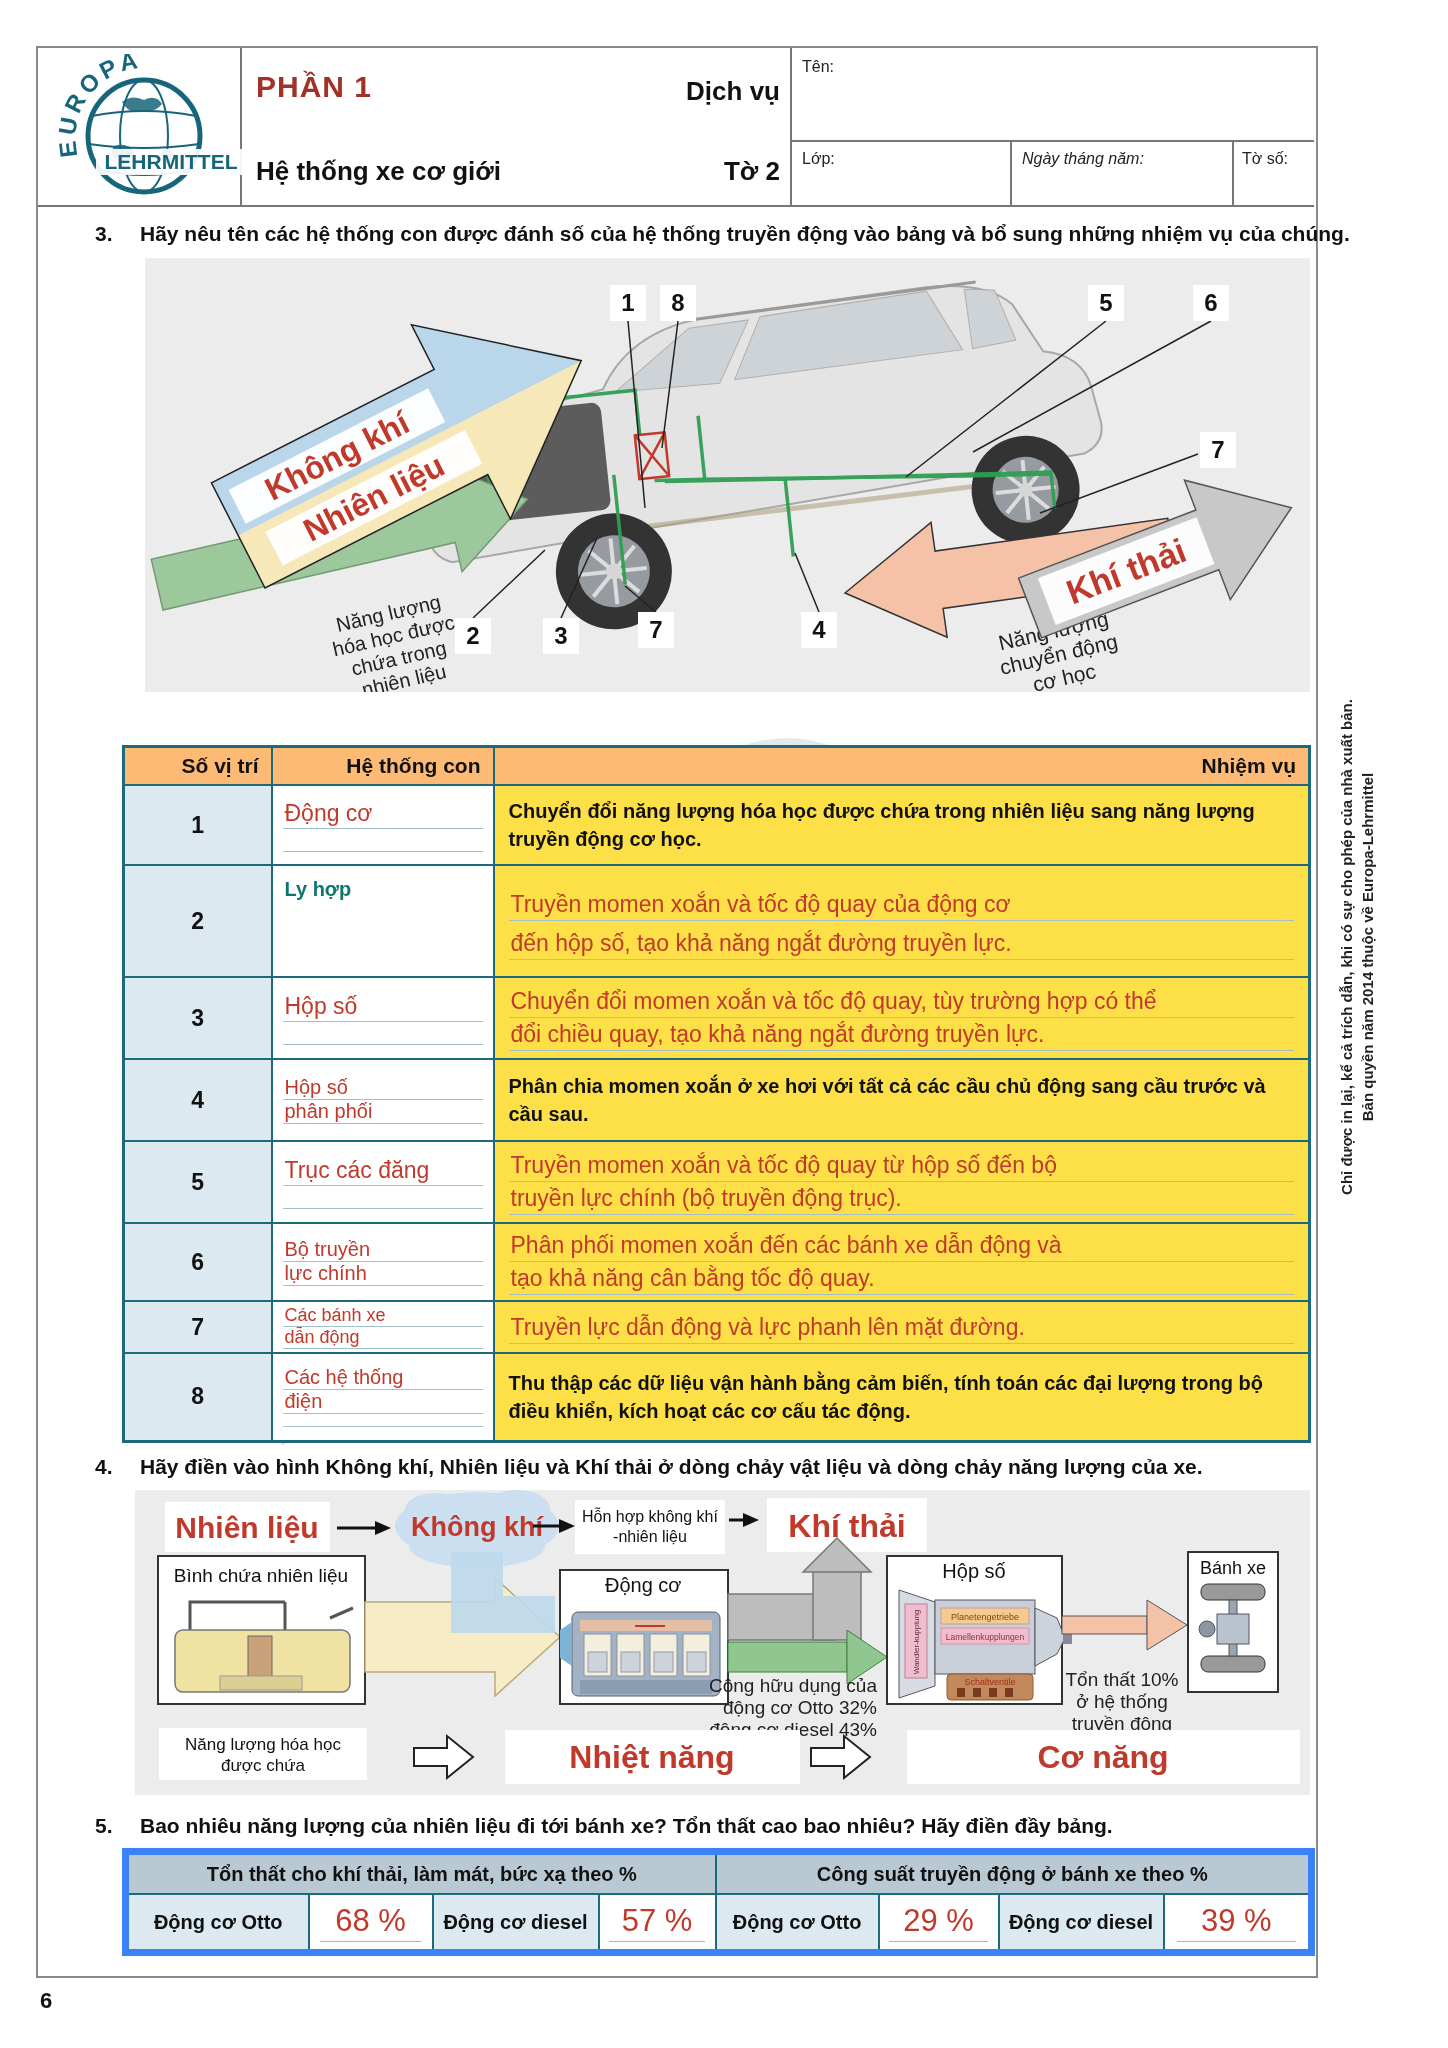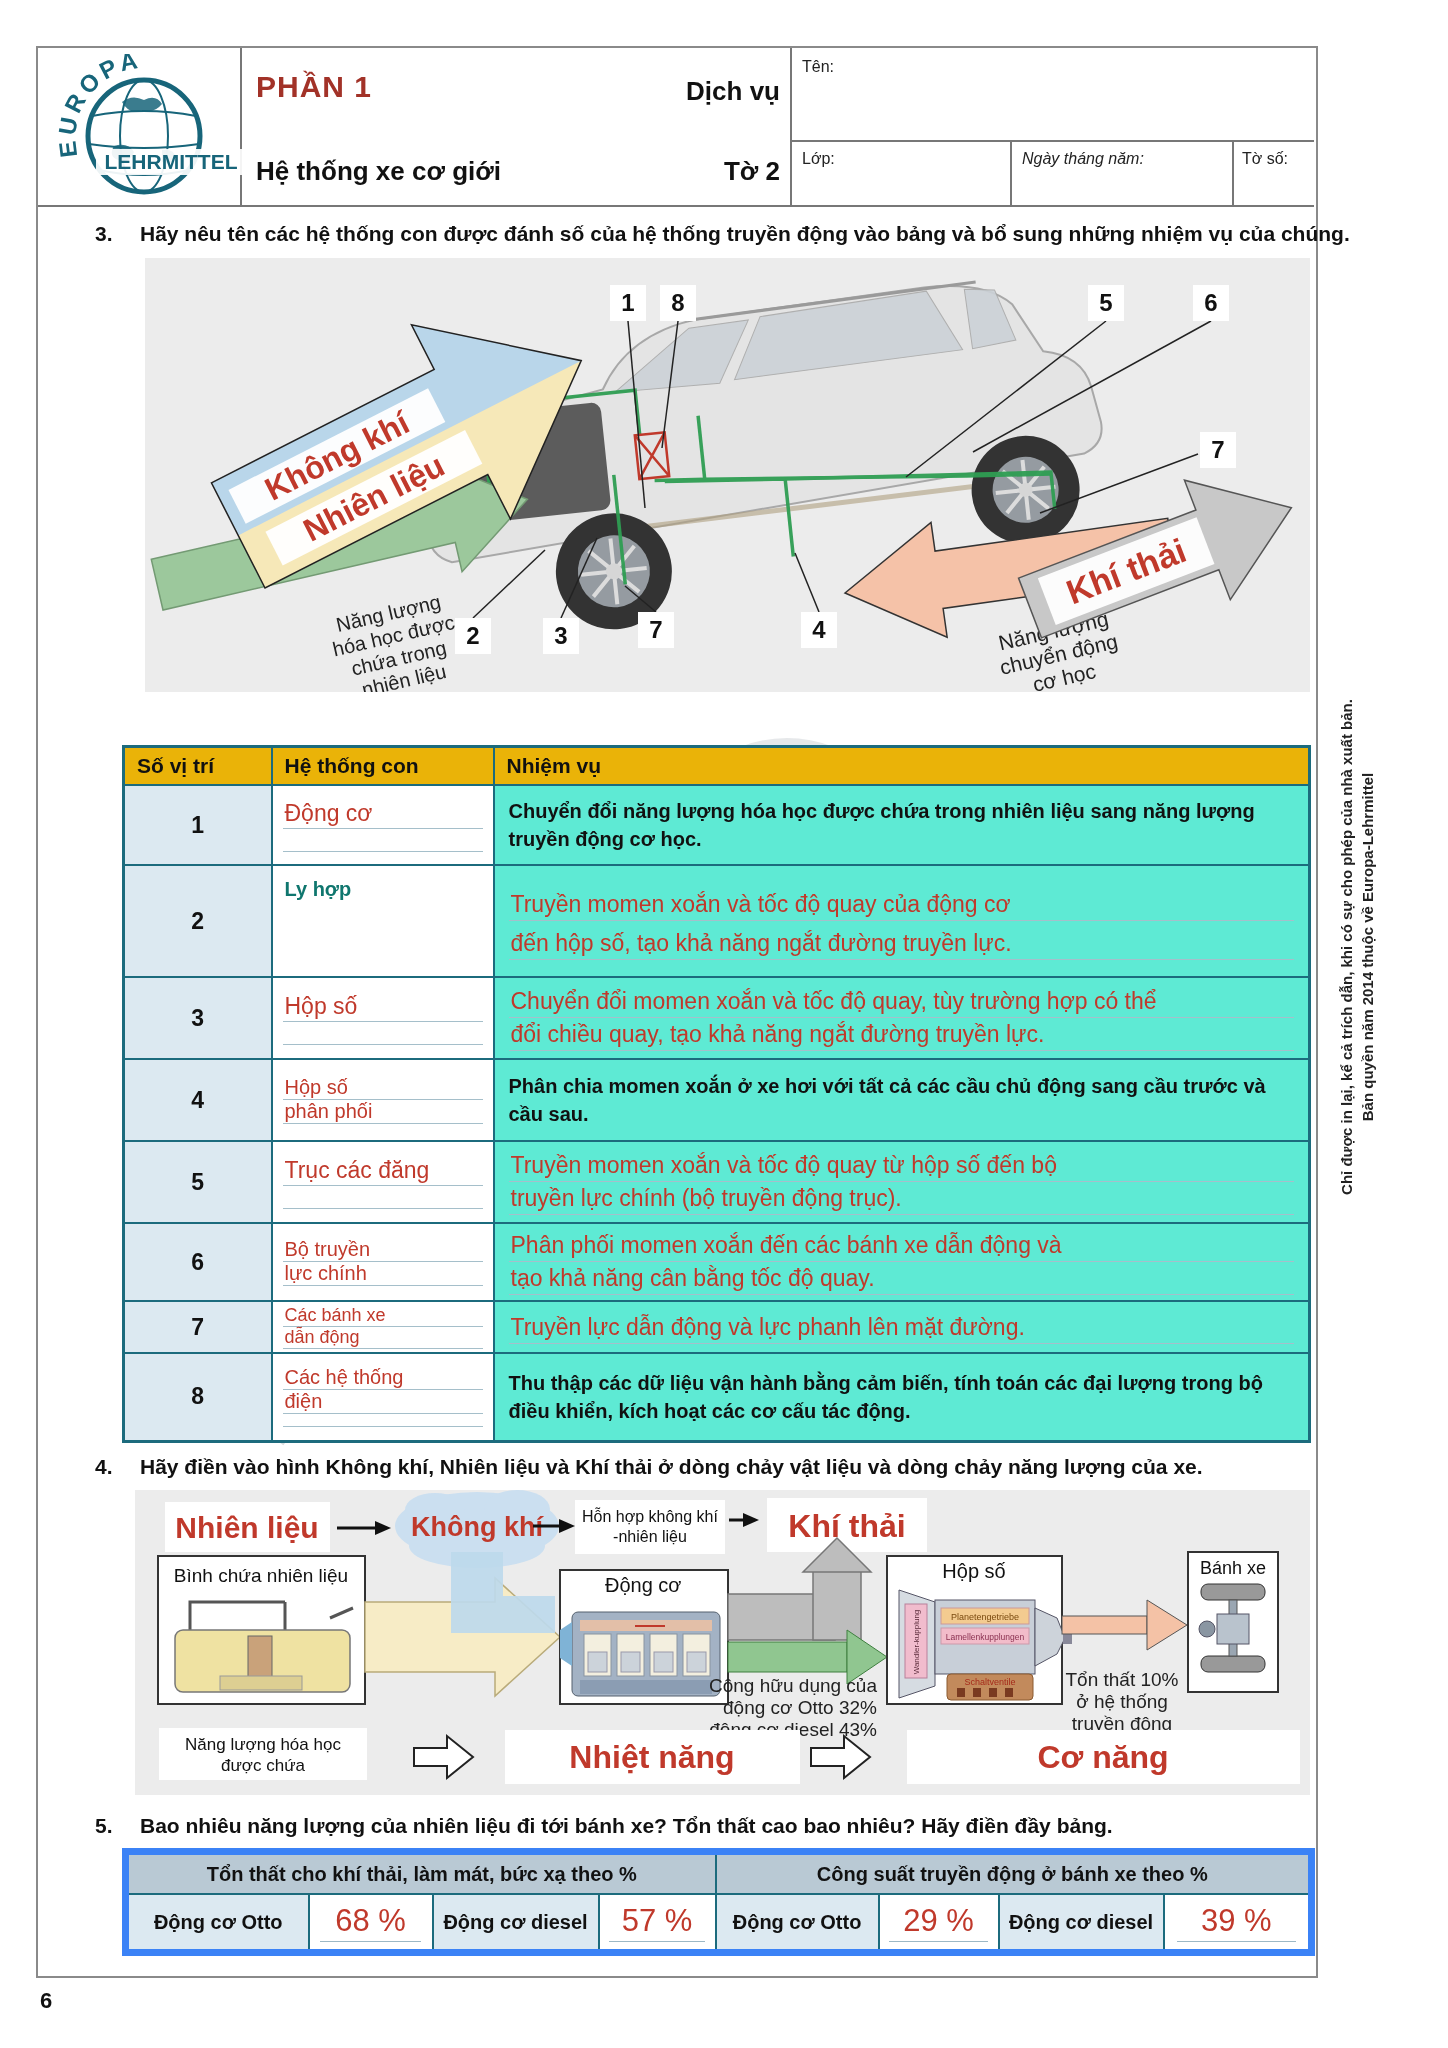--- a/index.html
+++ b/index.html
@@ -21,24 +21,24 @@
   .q-num{position:absolute;left:-45px;top:0;}
   
   .wm-text{left:300px;top:1330px;font-size:120px;font-weight:bold;letter-spacing:8px;
            color:rgba(125,138,146,0.30);transform:rotate(-53deg);transform-origin:left bottom;}
   .wm-c1{left:662px;top:738px;width:206px;height:206px;border:22px solid rgba(140,152,160,0.22);border-radius:50%;}
   .wm-c2{left:556px;top:1008px;width:188px;height:188px;border:20px solid rgba(140,152,160,0.18);border-radius:50%;}
   
   .q3-table{left:122px;top:745px;width:1186px;border-collapse:collapse;table-layout:fixed;}
   .q3-table th,.q3-table td{border:2px solid #1c6b7d;}
   .q3-table{border:3px solid #1c6b7d;}
-  .q3-table th{background:#eab308;font-size:21px;font-weight:bold;height:32px;text-align:left;padding:2px 12px;}
+  .q3-table th{background:#fdba74;font-size:21px;font-weight:bold;height:32px;text-align:right;padding:2px 12px;}
   td.no{background:#dce9f1;text-align:center;font-weight:bold;font-size:23px;}
   td.name{padding:2px 10px;vertical-align:middle;background:#fff;}
-  td.task{padding:2px 14px;vertical-align:middle;background:#5eead4;}
+  td.task{padding:2px 14px;vertical-align:middle;background:#fde047;}
   .name-line{font-size:23px;color:#c0392b;border-bottom:1.5px solid #a5bfca;padding:2px 2px 1px;}
   .name-line.blk{color:#0f766e;font-weight:bold;font-size:20px;border-bottom:none;}
   .name-line.sm{font-size:20px;padding:0 2px;}
   .rule-extra{height:22px;border-bottom:1.5px solid #a5bfca;}
   .task-line{font-size:23px;color:#c0392b;border-bottom:1.5px solid #a5bfca;padding:9px 2px 2px;}
   .task-line.tight{padding:3px 2px 2px;}
   .task-p{font-size:20px;font-weight:bold;color:#111;line-height:28px;margin:0;}
   
   .q5-table{left:122px;top:1848px;width:1186px;border-collapse:collapse;table-layout:fixed;border:7px solid #3b82f6;}
   .q5-table th,.q5-table td{border:2px solid #1c6b7d;}

